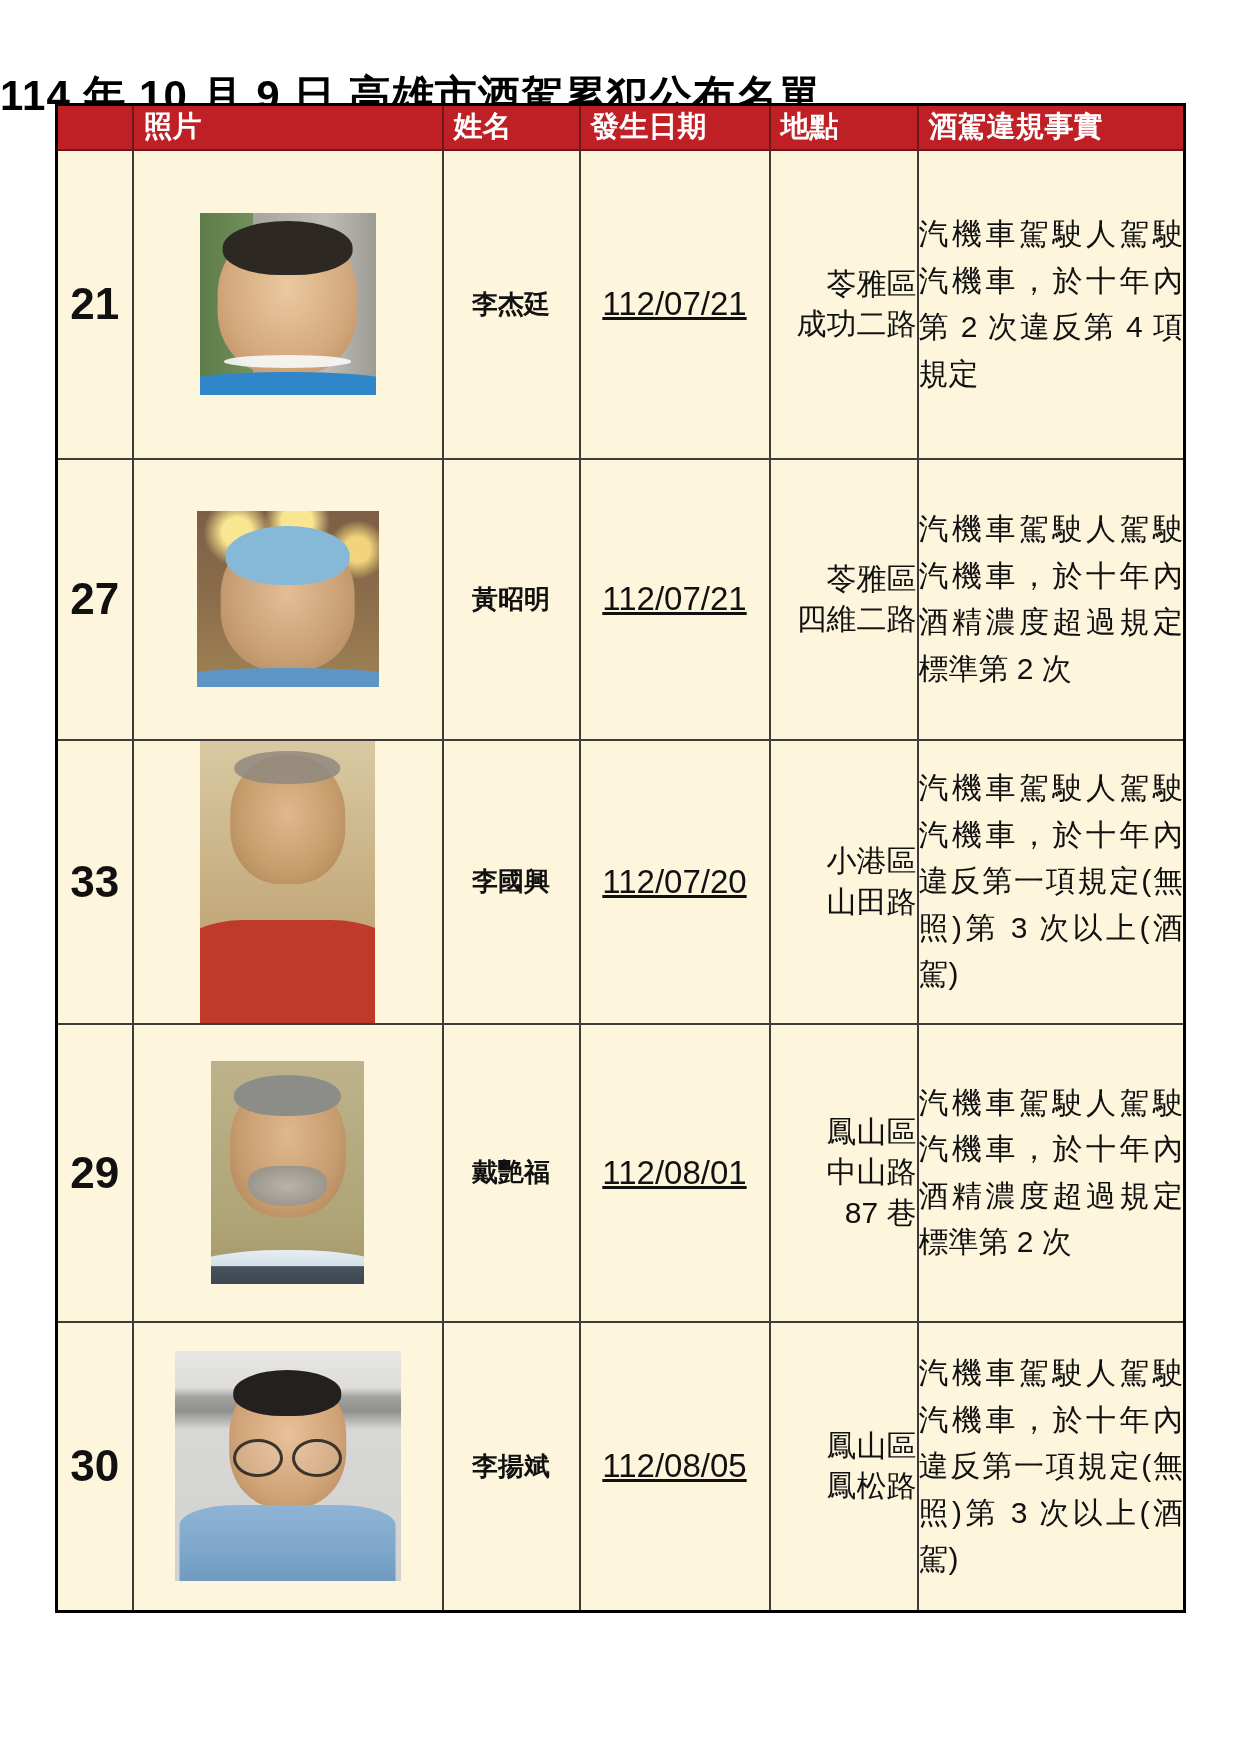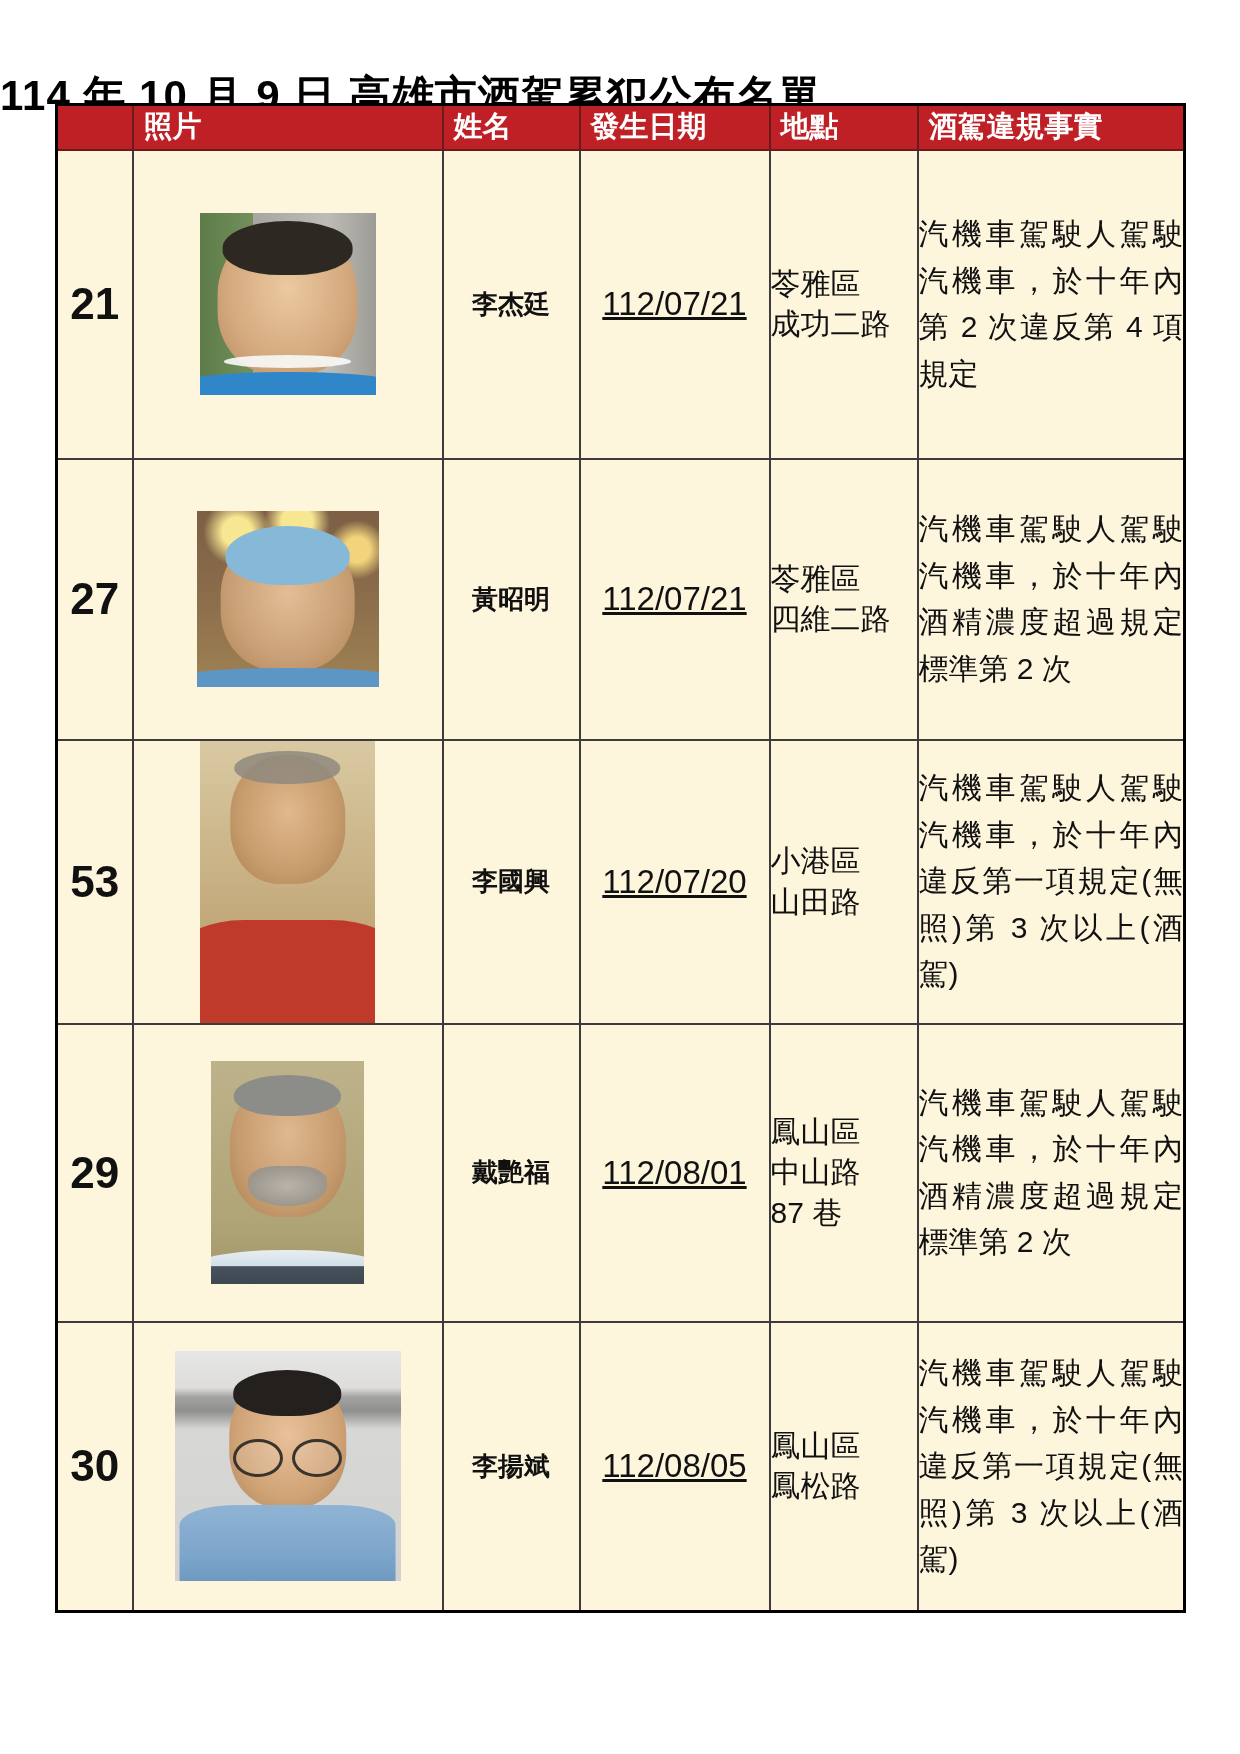--- a/index.html
+++ b/index.html
@@ -36,21 +36,21 @@
   table.roster th{
     background:var(--header-bg);color:var(--header-text);
     font-size:29px;font-weight:700;text-align:left;padding-left:10px;
     border-color:#6a1a1a;
   }
   tr.r0{height:309px;} tr.r1{height:281px;} tr.r2{height:271px;}
   tr.r3{height:298px;} tr.r4{height:290px;}
   td.idx{font-size:44px;font-weight:600;text-align:center;}
   td.nm{font-size:26px;font-weight:700;text-align:center;}
   td.dt{font-size:33px;text-align:center;text-decoration:underline;}
-  td.loc{font-size:30px;text-align:left;padding:4px 4px 4px 8px;white-space:pre-line;line-height:1.35;}
+  td.loc{font-size:30px;text-align:right;padding:4px 4px 4px 8px;white-space:pre-line;line-height:1.35;}
   td.vio{font-size:30px;text-align:justify;padding:8px 10px;line-height:1.55;word-break:break-all;}
   td.pho{text-align:center;}
 
   
   .photo{position:relative;display:inline-block;vertical-align:middle;overflow:hidden;}
   .ph-head{position:absolute;left:50%;transform:translateX(-50%);
     background:radial-gradient(ellipse at 50% 42%,#ecc9a0 0%,#d3a87c 62%,#b78a5d 100%);
     border-radius:46% 46% 42% 42%;}
   .ph-hair{position:absolute;left:4%;right:4%;top:-3%;height:36%;
     border-radius:50% 50% 45% 45%;background:#2e2823;}
@@ -164,21 +164,21 @@
           <div class="ph-shirt"></div>
         </div>
       </td>
       <td class="nm">黃昭明</td>
       <td class="dt">112/07/21</td>
       <td class="loc">苓雅區
 四維二路</td>
       <td class="vio">汽機車駕駛人駕駛汽機車，於十年內酒精濃度超過規定標準第 2 次</td>
     </tr>
     <tr class="r2">
-      <td class="idx">53</td>
+      <td class="idx">33</td>
       <td class="pho">
         <div class="photo photo-2">
           <div class="ph-head">
               <div class="ph-hair"></div>
             </div>
           <div class="ph-shirt"></div>
         </div>
       </td>
       <td class="nm">李國興</td>
       <td class="dt">112/07/20</td>

